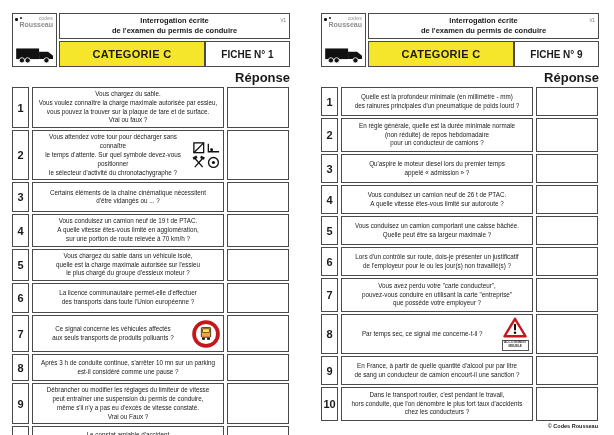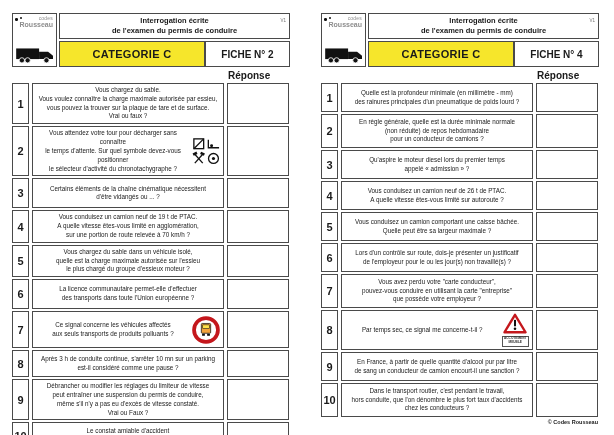--- a/index.html
+++ b/index.html
@@ -25,21 +25,21 @@
                position:relative; }
   .title-text { font-size:7.5px; font-weight:bold; text-align:center; white-space:pre-line; line-height:1.35; }
   .version { position:absolute; right:3px; top:4px; font-size:4.5px; color:#777; }
   .hdr-row2 { display:grid; grid-template-columns:146px 1fr; column-gap:0; }
   .cat-box { background:#F6E62B; border:1px solid #4a4a4a; display:flex; align-items:center;
              justify-content:center; font-size:11px; font-weight:bold; letter-spacing:.3px; }
   .fiche-box { background:#fff; border:1px solid #4a4a4a; display:flex; align-items:center;
                justify-content:center; font-size:10px; font-weight:bold; }
 
   
-  .resp-label { width:62px; margin:3px 0 2px auto; text-align:left; font-size:10px; font-weight:bold; }
+  .resp-label { width:62px; margin:3px 0 2px auto; text-align:right; font-size:13px; font-weight:bold; }
 
   
   .qtable { display:flex; flex-direction:column; gap:2px; }
   .row { display:grid; grid-template-columns:17px 192px 62px; column-gap:3px; }
   .num { border:1px solid #4a4a4a; display:flex; align-items:center; justify-content:center;
          font-size:11px; font-weight:bold; }
   .qcell { border:1px solid #4a4a4a; display:flex; align-items:center; justify-content:center;
            padding:2px 3px; position:relative; }
   .q-text { font-size:6.3px; line-height:1.4; text-align:center; white-space:pre-line; flex:1; }
   .acell { border:1px solid #4a4a4a; background:#fff; }
@@ -73,21 +73,21 @@
         <circle cx="38" cy="17.5" r="3.2" fill="#111" stroke="#fff" stroke-width="1"></circle>
       </svg>
     </div>
     <div class="title-box">
       <div class="title-text">Interrogation écrite
 de l'examen du permis de conduire</div>
       <span class="version">V1</span>
     </div>
     <div class="hdr-row2">
       <div class="cat-box">CATEGORIE C</div>
-      <div class="fiche-box">FICHE N° 2</div>
+      <div class="fiche-box">FICHE N° 1</div>
     </div>
   </div>
 
   <div class="resp-label">Réponse</div>
 
   <div class="qtable">
     <div class="row" style="min-height:32px">
       <div class="num">1</div>
       <div class="qcell">
           <div class="q-text">Vous chargez du sable.
@@ -218,21 +218,21 @@
         <circle cx="38" cy="17.5" r="3.2" fill="#111" stroke="#fff" stroke-width="1"></circle>
       </svg>
     </div>
     <div class="title-box">
       <div class="title-text">Interrogation écrite
 de l'examen du permis de conduire</div>
       <span class="version">V1</span>
     </div>
     <div class="hdr-row2">
       <div class="cat-box">CATEGORIE C</div>
-      <div class="fiche-box">FICHE N° 4</div>
+      <div class="fiche-box">FICHE N° 9</div>
     </div>
   </div>
 
   <div class="resp-label">Réponse</div>
 
   <div class="qtable">
     <div class="row" style="min-height:29px">
       <div class="num">1</div>
       <div class="qcell">
           <div class="q-text">Quelle est la profondeur minimale (en millimètre - mm)

